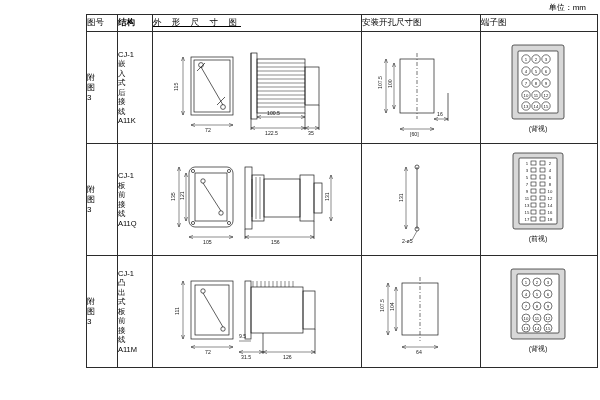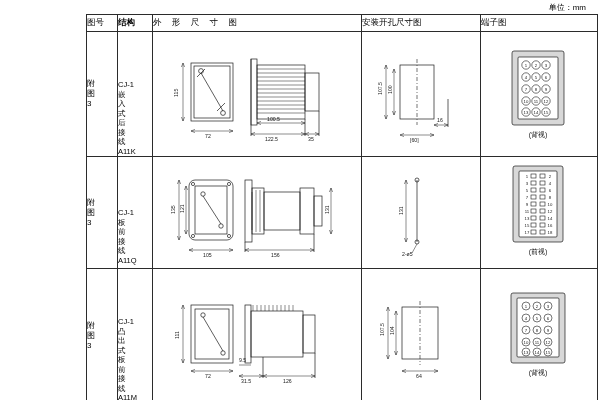--- a/index.html
+++ b/index.html
@@ -23,31 +23,31 @@
   }
   thead th{
     height:16px;font-size:8.5px;font-weight:normal;background:#fff;
   }
   .col-a{width:30px;}
   .col-b{width:34px;font-weight:bold;}
   .col-c{width:208px;}
   .col-d{width:118px;font-family:Liberation Mono, monospace;}
   .col-e{width:116px;}
 
-  .hdr-spaced{letter-spacing:4px;}
+  .hdr-spaced{letter-spacing:4px;text-decoration:underline;}
 
   tbody tr{height:112px;}
 
   .vlabel{
     font-size:8px;line-height:10px;
   }
   .vlabel div{white-space:nowrap;}
 
   .struct{
-    font-size:7.5px;line-height:9.5px;margin-top:48px;
+    font-size:7.5px;line-height:9.5px;
   }
 
   .cell-inner{position:relative;width:100%;height:110px;}
 
   svg{display:block;}
   .ln{stroke:#1a1a1a;fill:none;}
   .thin{stroke-width:.7;}
   .dash{stroke-dasharray:4 2 1 2;stroke-width:.6;}
   .dim{stroke-width:.5;}
   .hatch{stroke:#1a1a1a;stroke-width:.5;}

